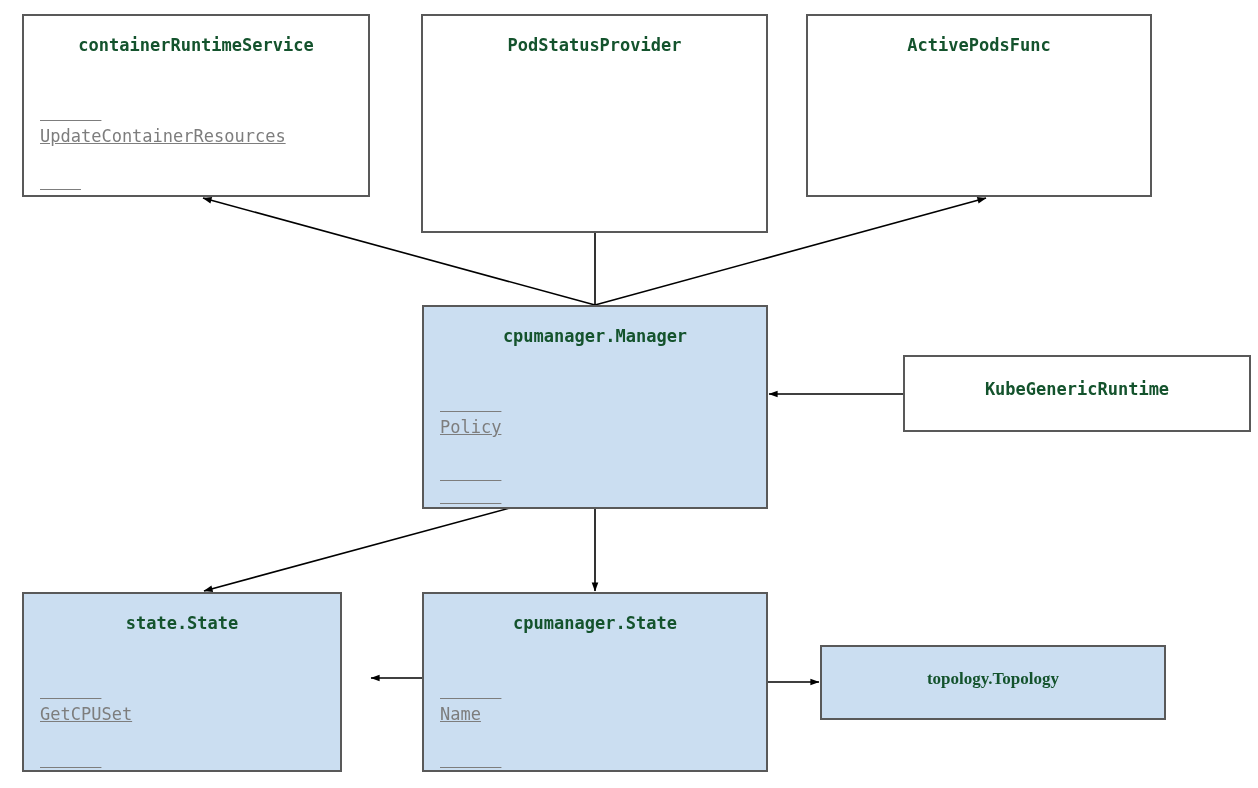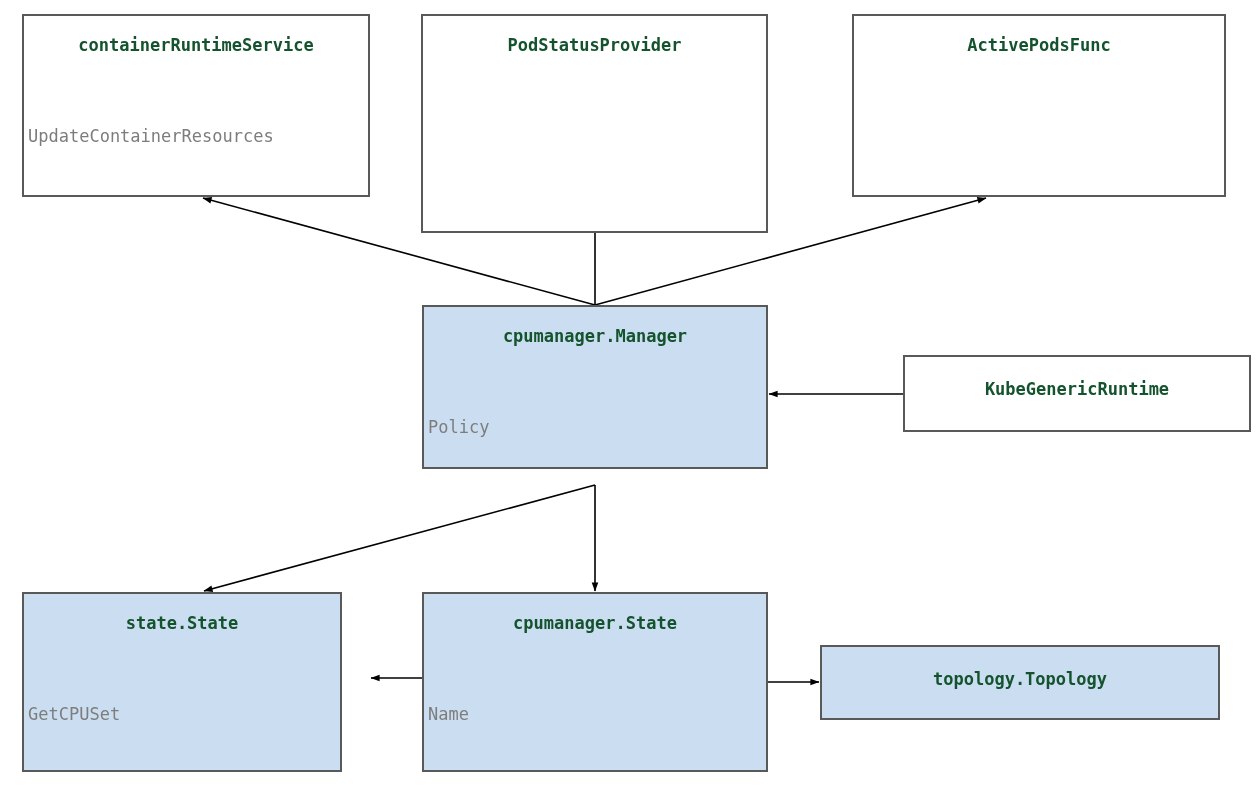--- a/index.html
+++ b/index.html
@@ -39,34 +39,35 @@
     color: #14532d;
     font-size: 17px;
     letter-spacing: 0px;
     white-space: pre;
   }
   .node-members {
     color: #7d7d7d;
     font-size: 17px;
     line-height: 23px;
     white-space: pre;
-    padding-left: 4px;
+    padding-left: 16px;
+    text-decoration: underline;
   }
   .node-member {
     white-space: pre;
   }
   
   #node-containerruntimeservice { left: 22px;  top: 14px;  width: 348px; height: 183px; }
   #node-podstatusprovider       { left: 421px; top: 14px;  width: 347px; height: 219px; }
-  #node-activepodsfunc          { left: 852px; top: 14px;  width: 374px; height: 183px; }
-  #node-cpumanager-manager      { left: 422px; top: 305px; width: 346px; height: 164px; }
+  #node-activepodsfunc          { left: 806px; top: 14px;  width: 346px; height: 183px; }
+  #node-cpumanager-manager      { left: 422px; top: 305px; width: 346px; height: 204px; }
   #node-kubegenericruntime      { left: 903px; top: 355px; width: 348px; height: 77px;  }
   #node-state-state             { left: 22px;  top: 592px; width: 320px; height: 180px; }
   #node-cpumanager-policy       { left: 422px; top: 592px; width: 346px; height: 180px; }
-  #node-topology-topology       { left: 820px; top: 645px; width: 400px; height: 75px;  }
+  #node-topology-topology       { left: 820px; top: 645px; width: 346px; height: 75px; font-family: Liberation Serif, serif;  }
 
   #node-containerruntimeservice .node-title,
   #node-podstatusprovider .node-title,
   #node-activepodsfunc .node-title,
   #node-cpumanager-manager .node-title,
   #node-state-state .node-title,
   #node-cpumanager-policy .node-title { padding-top: 19px; }
   #node-kubegenericruntime .node-title,
   #node-topology-topology .node-title { padding-top: 22px; }
 

